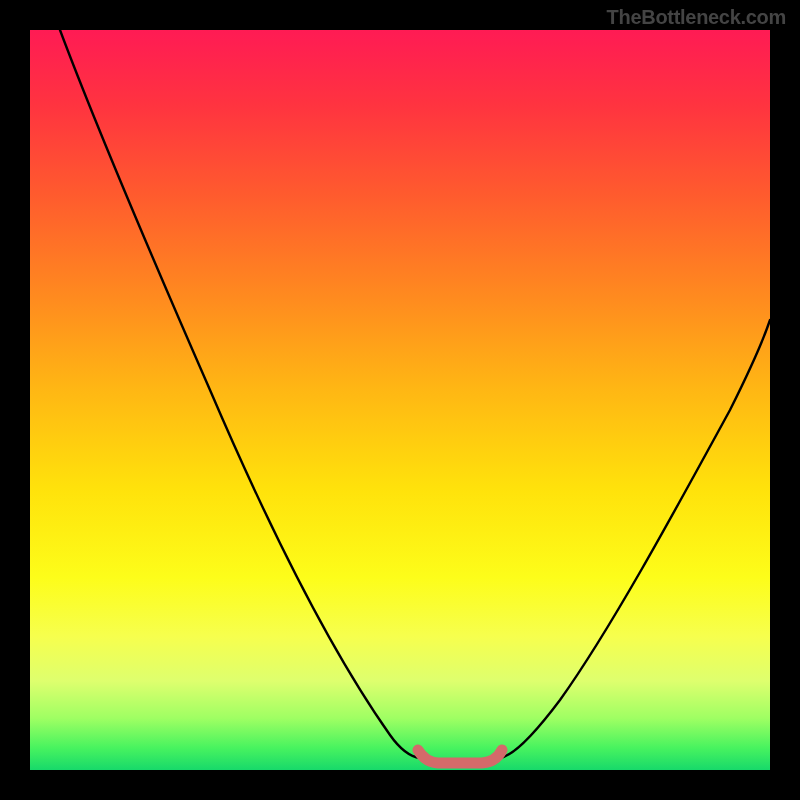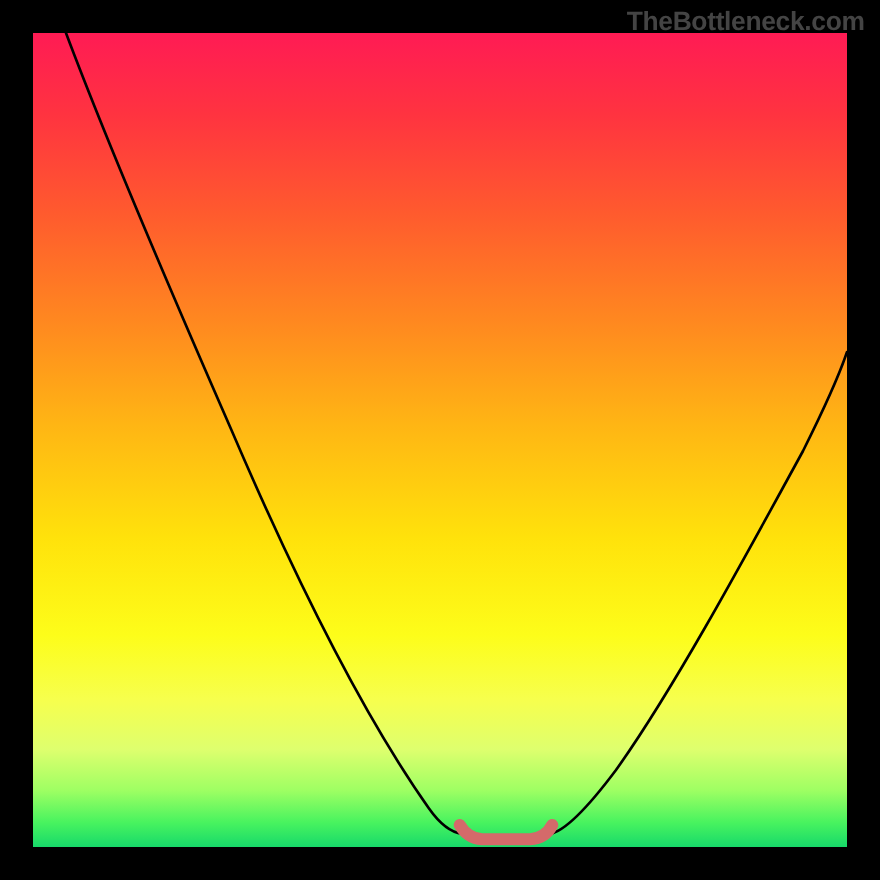--- a/index.html
+++ b/index.html
@@ -9,21 +9,21 @@
     height: 800px;
     background: #000;
     position: relative;
     font-family: Arial, Helvetica, sans-serif;
   }
   .watermark {
     position: absolute;
     top: 6px;
     right: 14px;
     color: #444;
-    font-size: 24px;
+    font-size: 20px;
     font-weight: bold;
     letter-spacing: -0.3px;
   }
   .plot {
     position: absolute;
     left: 30px;
     top: 30px;
     width: 740px;
     height: 740px;
     overflow: hidden;

